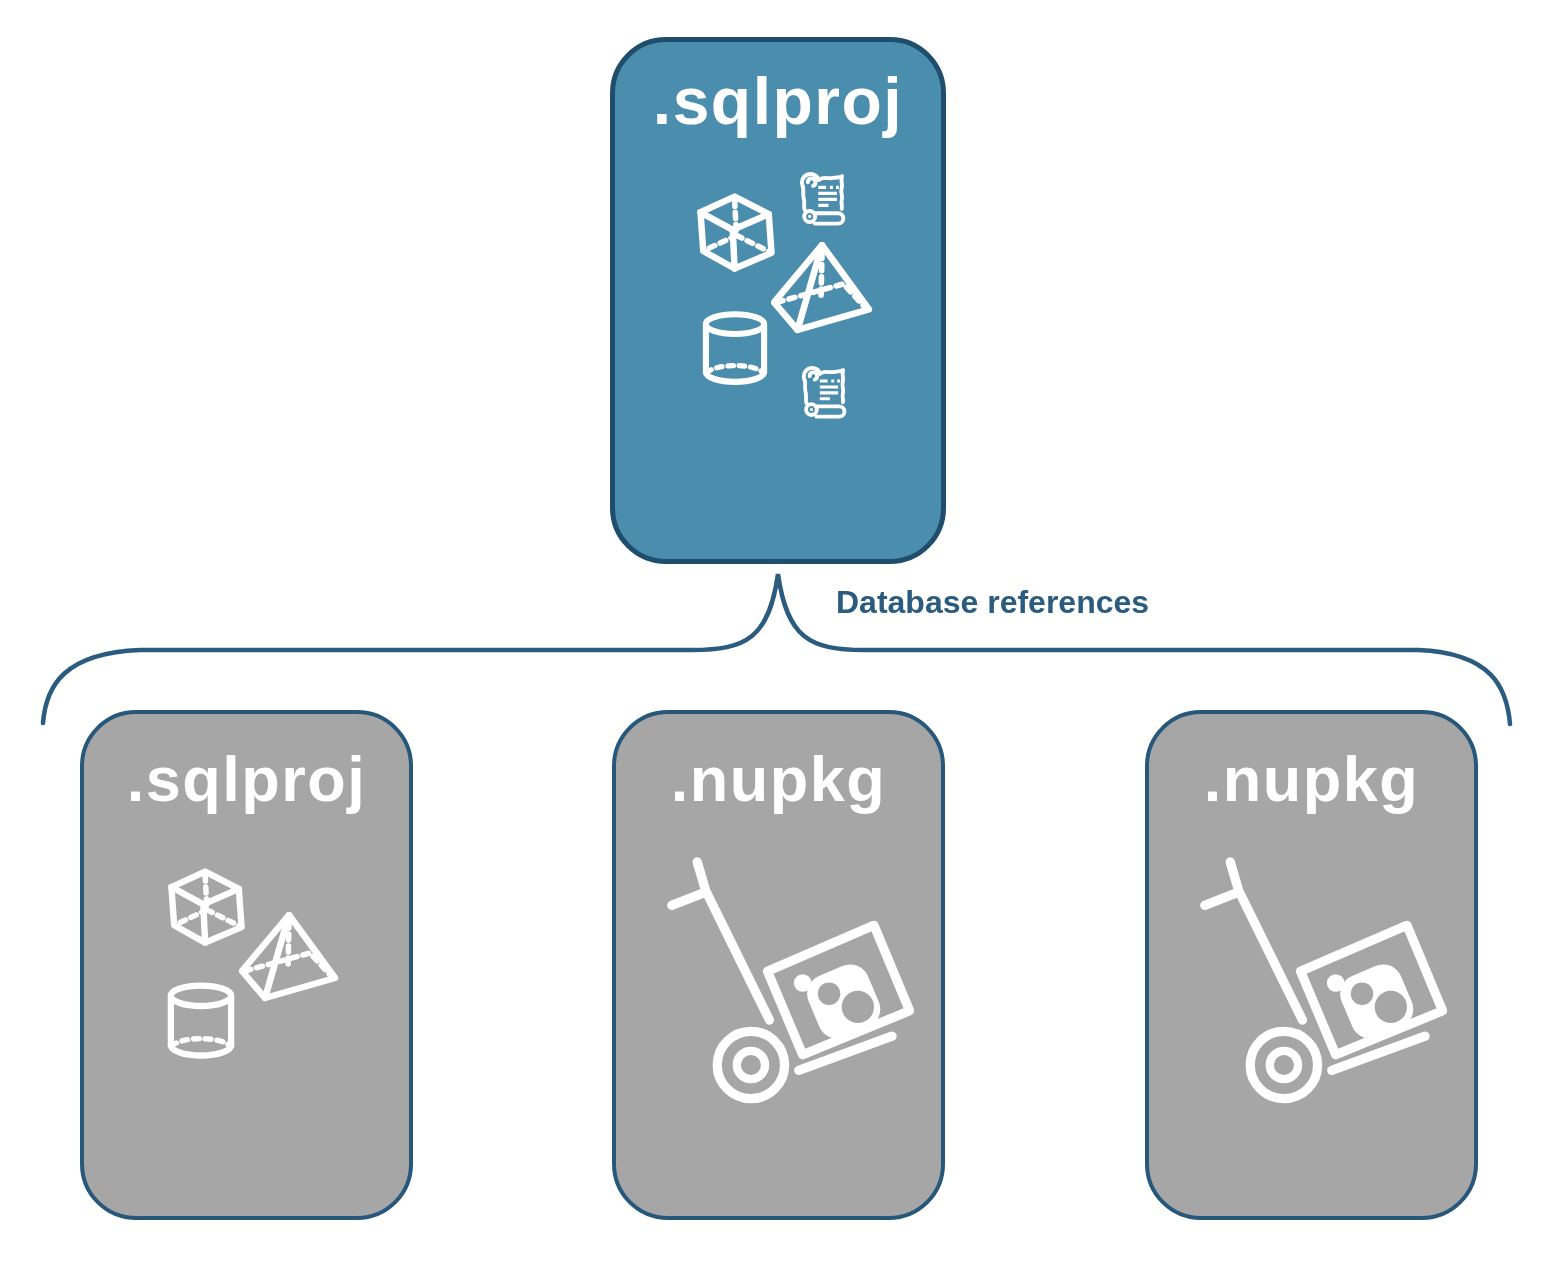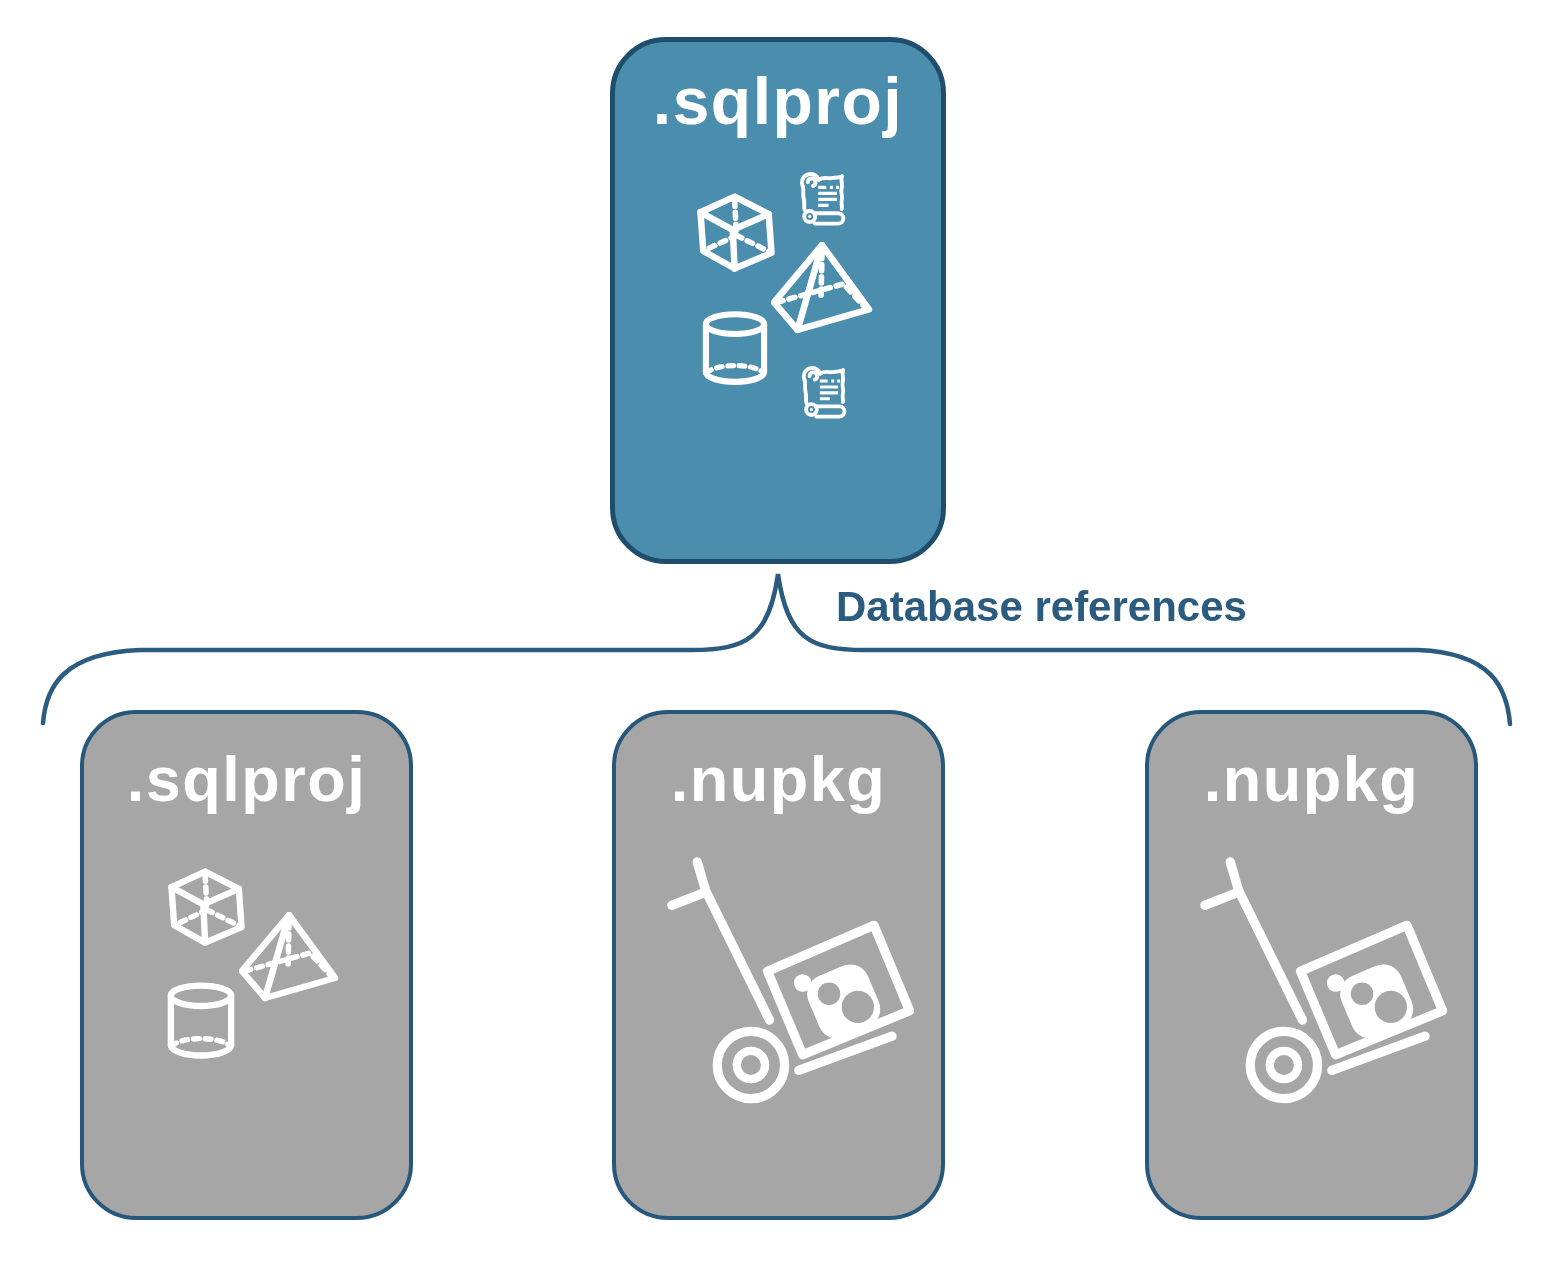--- a/index.html
+++ b/index.html
@@ -39,21 +39,21 @@
   .p-scroll-2{left:182px; top:320px;}
   
   .c-cube   {left:80px;  top:153px;}
   .c-pyramid{left:155px; top:198px;}
   .c-cyl    {left:83px;  top:268px;}
   
   .c-truck{left:48px; top:142px;}
   .brace-svg{position:absolute; left:0; top:0; width:1566px; height:1274px; pointer-events:none;}
   .brace-label{
     position:absolute; left:836px; top:586px;
-    font-size:42px; font-weight:bold; color:var(--connector);
+    font-size:32px; font-weight:bold; color:var(--connector);
     line-height:1; white-space:nowrap;
   }
   .defs-holder{position:absolute; width:0; height:0; overflow:hidden;}
 </style>
 </head>
 <body>
 
 <svg class="defs-holder" aria-hidden="true">
   <defs>
     <symbol id="i-cube" viewBox="0 0 93 90">

